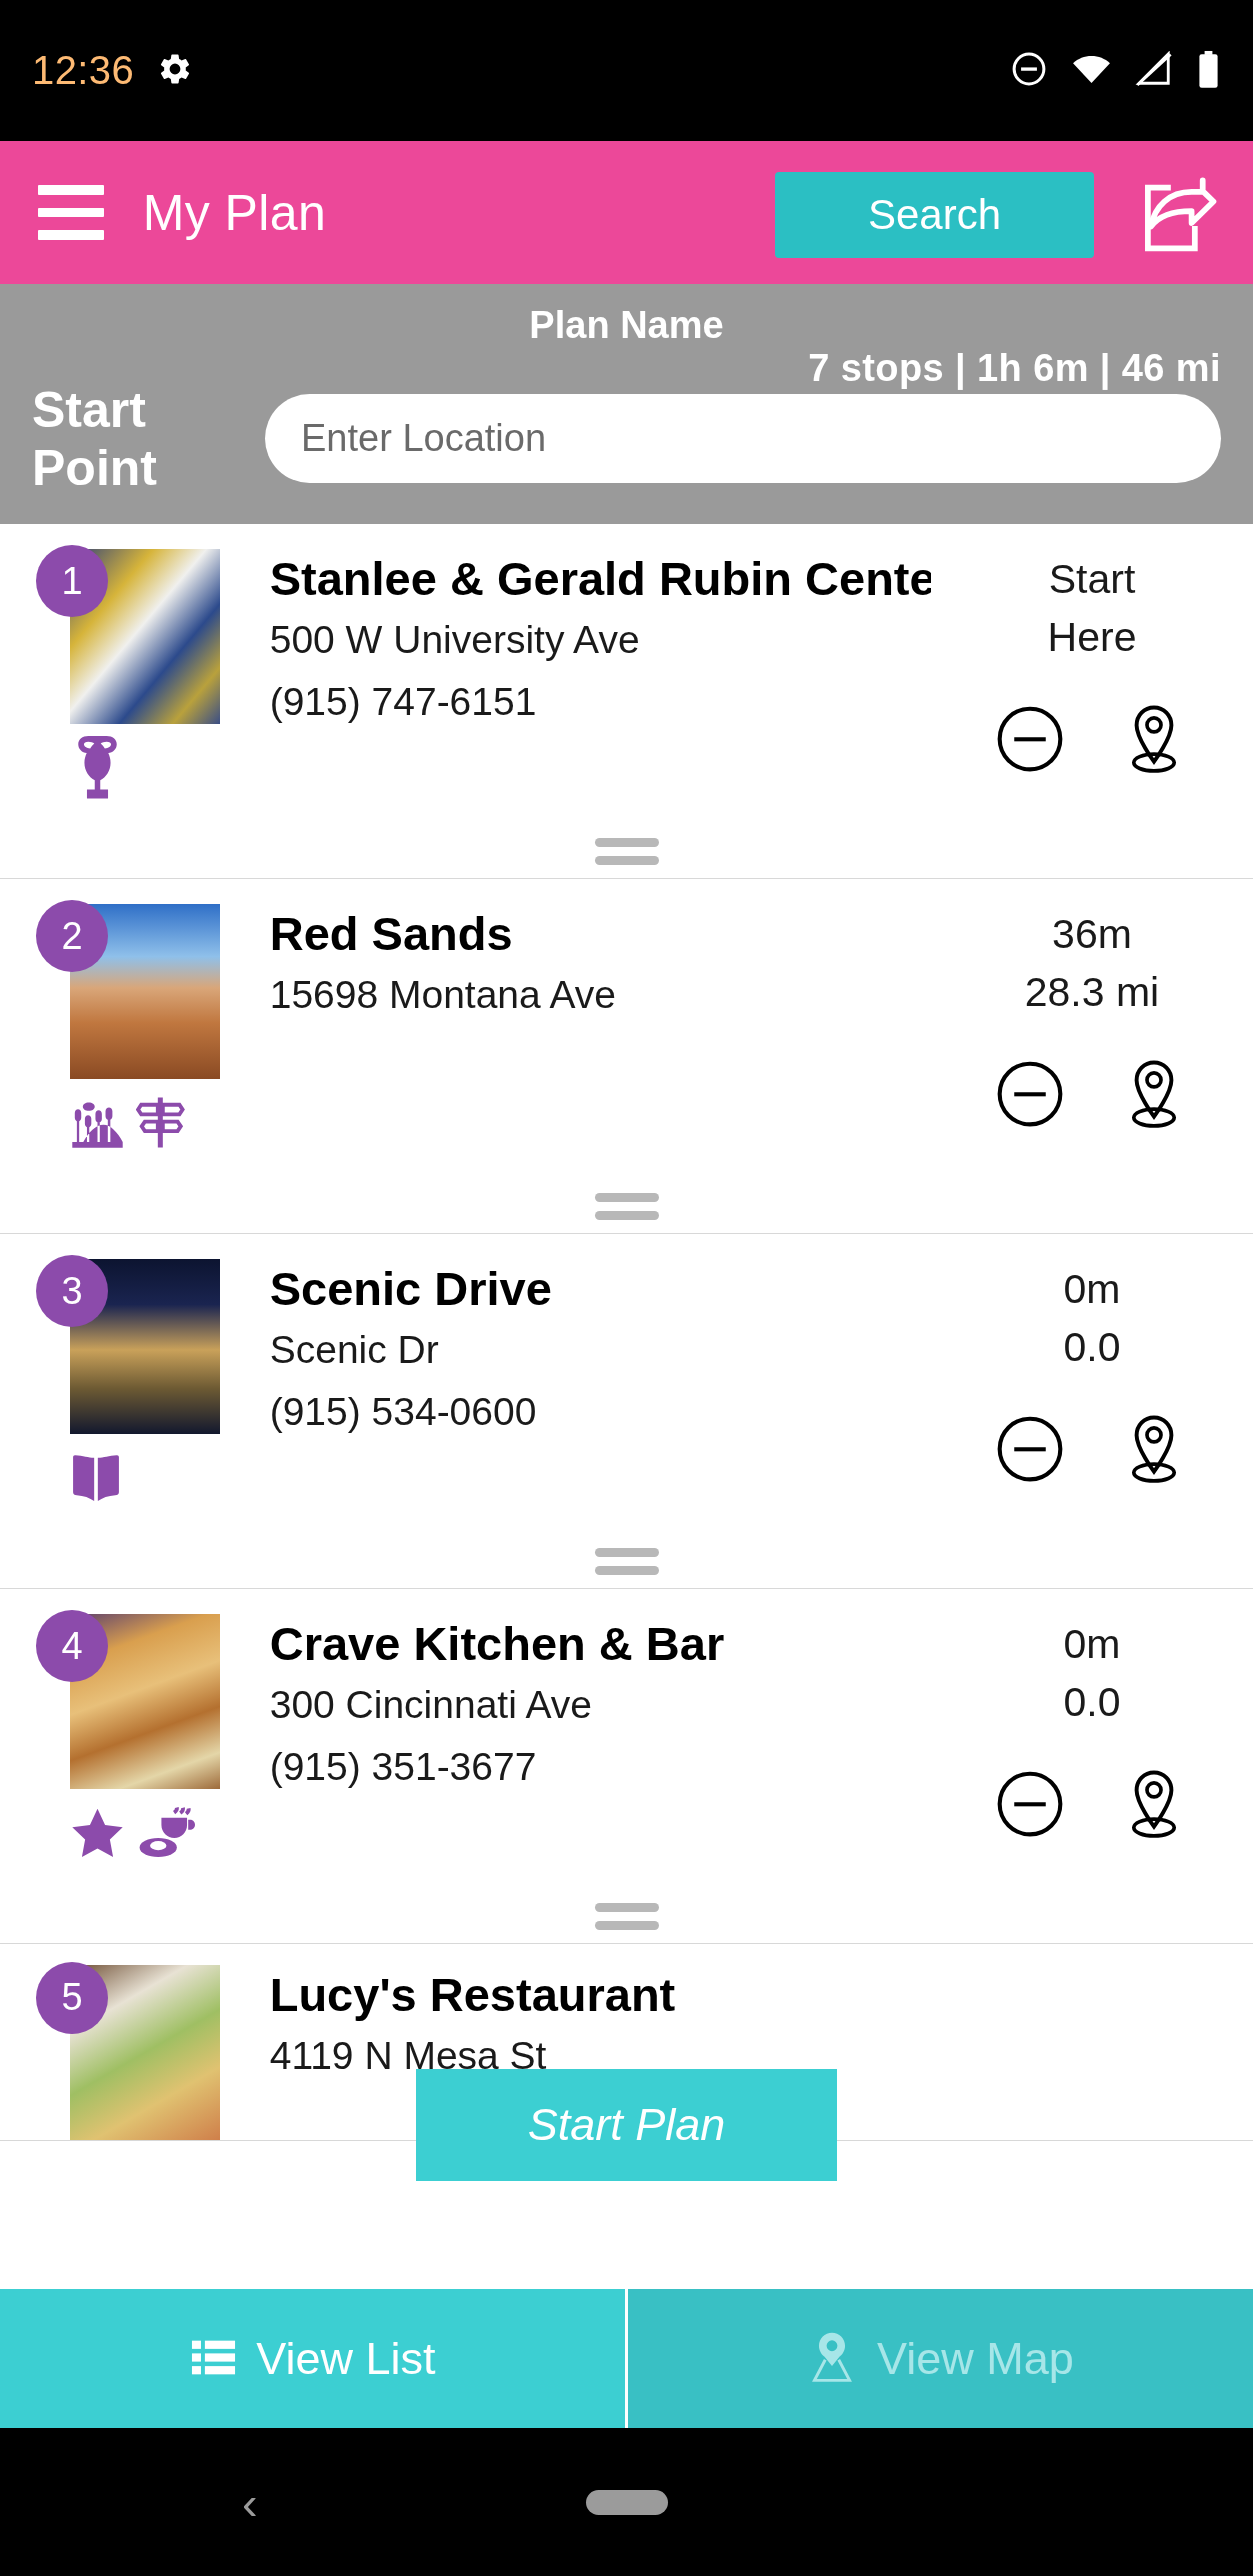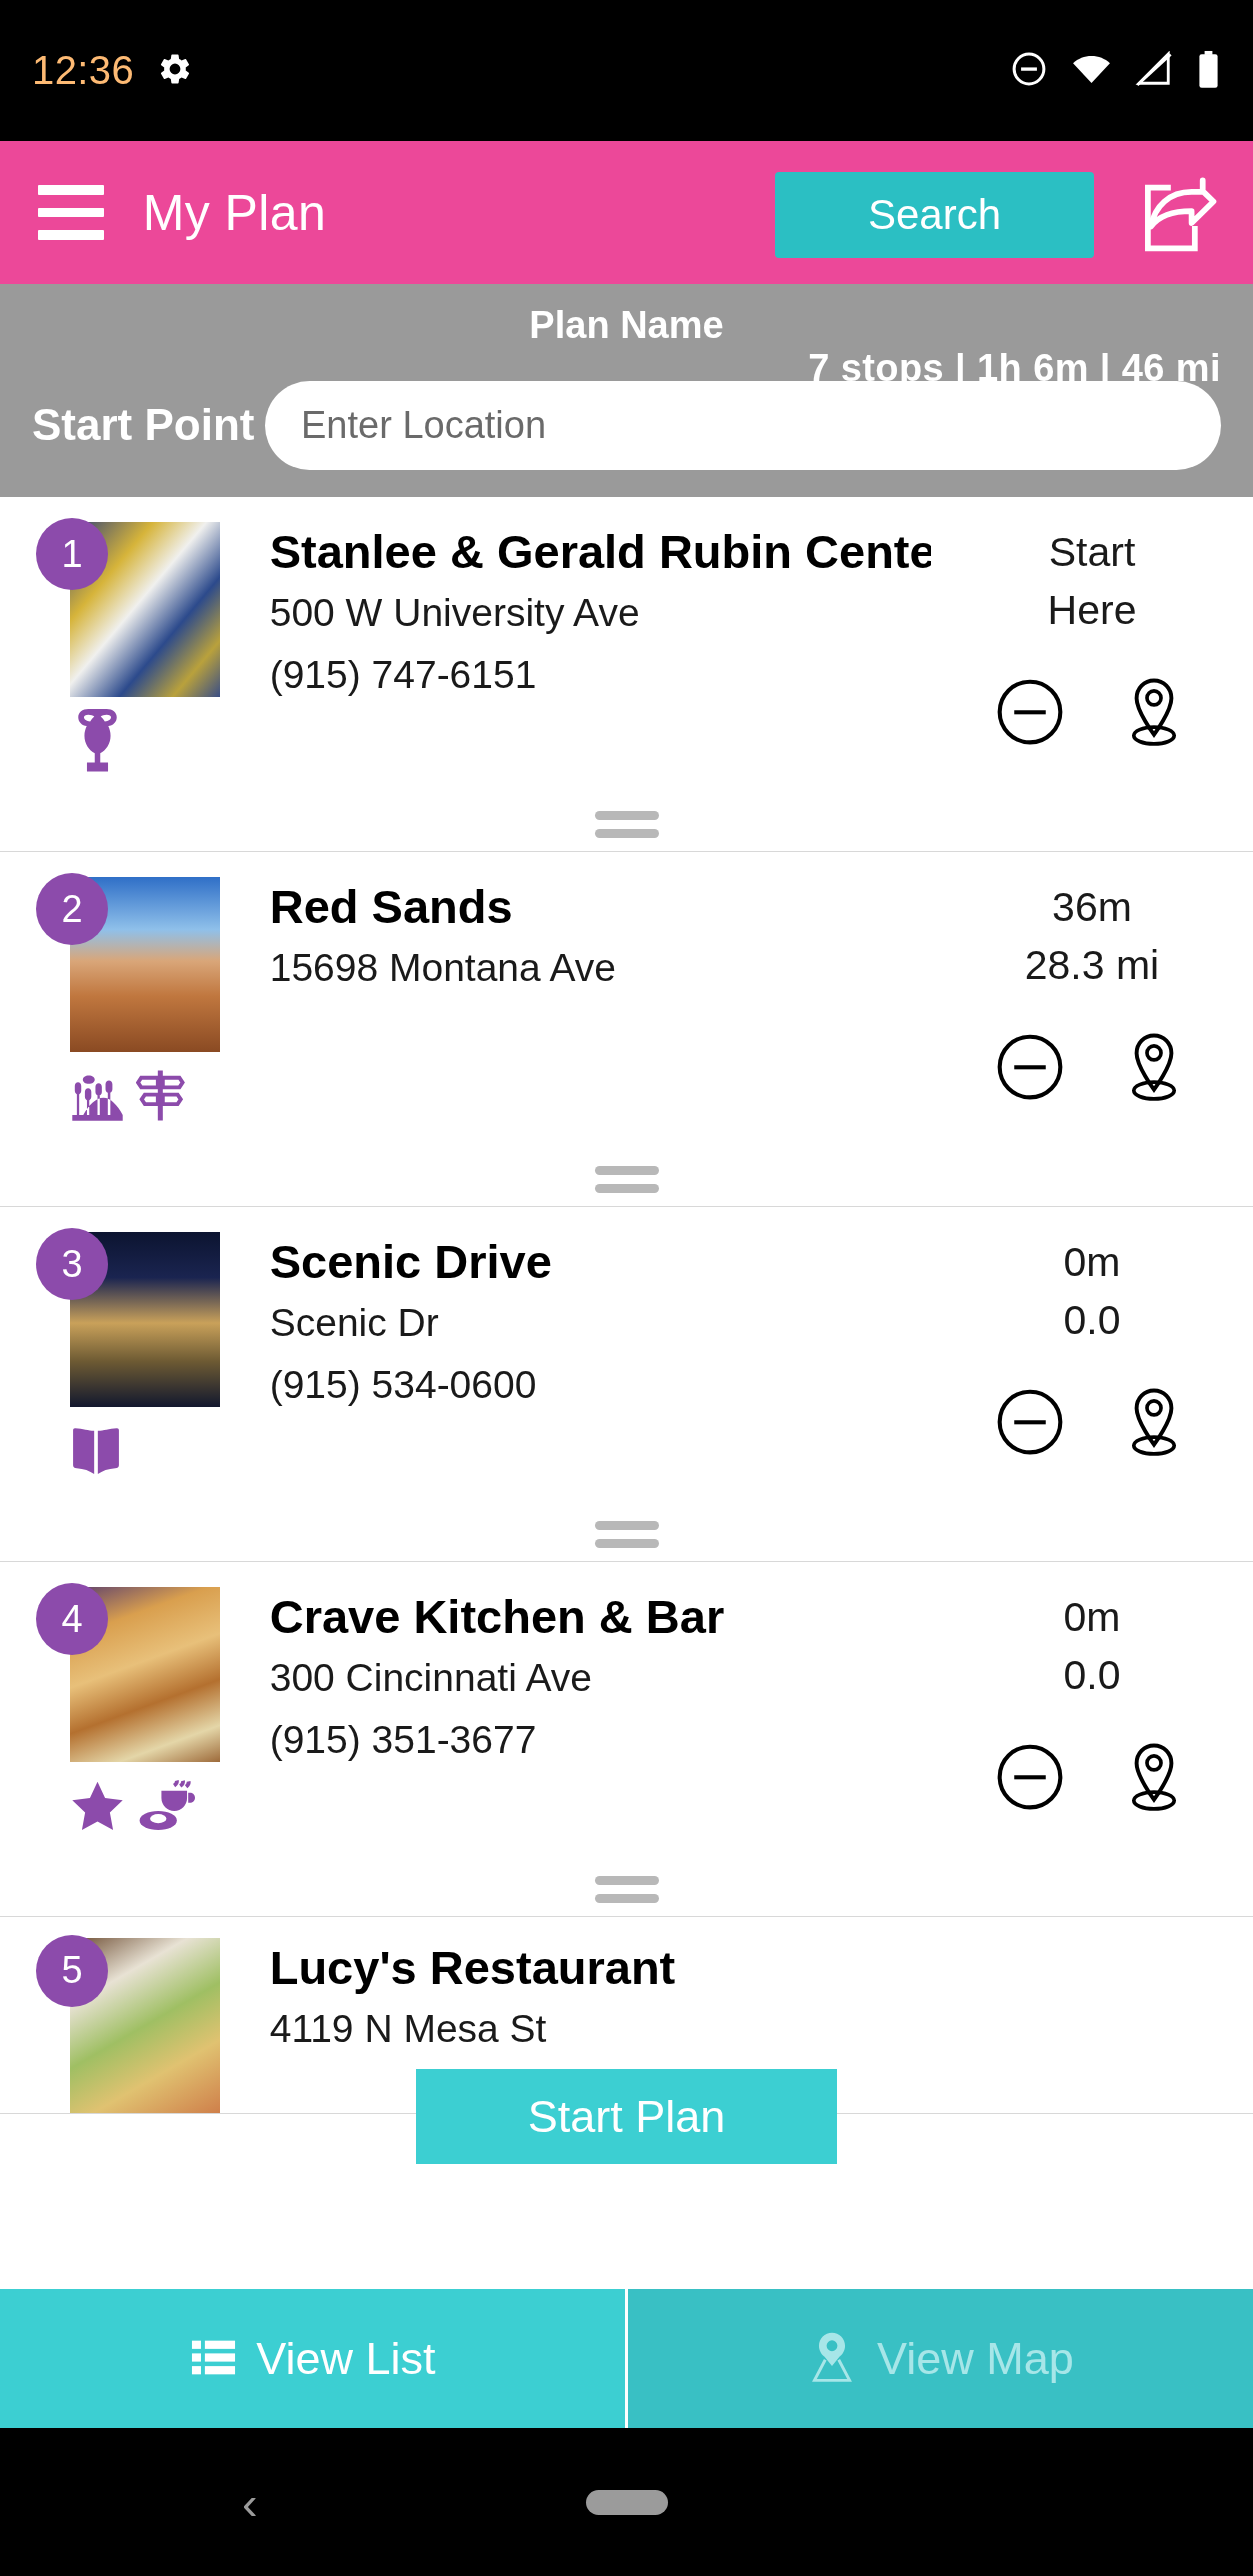--- a/index.html
+++ b/index.html
@@ -34,21 +34,21 @@
     display: flex; align-items: center; justify-content: center; cursor: pointer;
   }
   .share-btn { position: absolute; right: 27px; top: 34px; width: 86px; height: 81px; cursor: pointer; }
 
   
   .planbar { background: #9a9a9a; padding: 19.7px 0 27px 0; }
   .planrow1 { display: flex; align-items: center; padding: 0 32px; height: 63px; flex-direction: column; }
   .plan-name { color: #fff; font-size: 38px; font-weight: bold; }
   .plan-stats { margin-left: auto; color: #fff; font-size: 38px; font-weight: bold; letter-spacing: 0.4px; }
   .planrow2 { display: flex; align-items: center; padding: 14.3px 32px 0 32px; }
-  .startpoint-label { color: #fff; font-size: 44px; font-weight: bold; width: 233px; }
+  .startpoint-label { color: #fff; font-size: 50px; font-weight: bold; width: 233px; }
   .location-input {
     flex: 1; height: 89px; border-radius: 45px; border: none; background: #fff;
     font-size: 38px; padding: 0 36px; color: #333;
     font-family: "Liberation Sans", sans-serif;
   }
   .location-input::placeholder { color: #6a6a6a; }
 
   
   .stoplist { background: #fff; }
   .stop {
@@ -81,23 +81,23 @@
   }
   .handle {
     position: absolute; left: 0; right: 0; bottom: 12.5px;
     display: flex; flex-direction: column; align-items: center; gap: 9px; cursor: grab;
   }
   .handle span { display: block; width: 64px; height: 9px; background: #b8b8b8; border-radius: 5.4px; }
   .stop-body { display: flex; width: 100%; padding-bottom: 72px; }
 
   
   .start-plan {
-    position: absolute; left: 416px; top: 2069px; width: 421px; height: 95px;
+    position: absolute; left: 416px; top: 2069px; width: 421px; height: 112px;
     background: #3ccfd2; color: #fff; font-size: 45px;
-    display: flex; align-items: center; justify-content: center; z-index: 20; cursor: pointer;
+    display: flex; align-items: center; justify-content: center; z-index: 20; cursor: pointer; font-style: italic;
   }
 
   
   .bottom-tabs {
     position: absolute; left: 0; right: 0; bottom: 148px; height: 139px; display: flex; z-index: 25;
   }
   .tab { flex: 1; display: flex; align-items: center; justify-content: center; gap: 19.7px; cursor: pointer; }
   .tab-active { background: #3ccfd2; color: #fff; border-right: 3.6px solid #fff; }
   .tab-inactive { background: #39c0c4; color: #a7e6e8; }
   .tab-label { font-size: 45px; }

